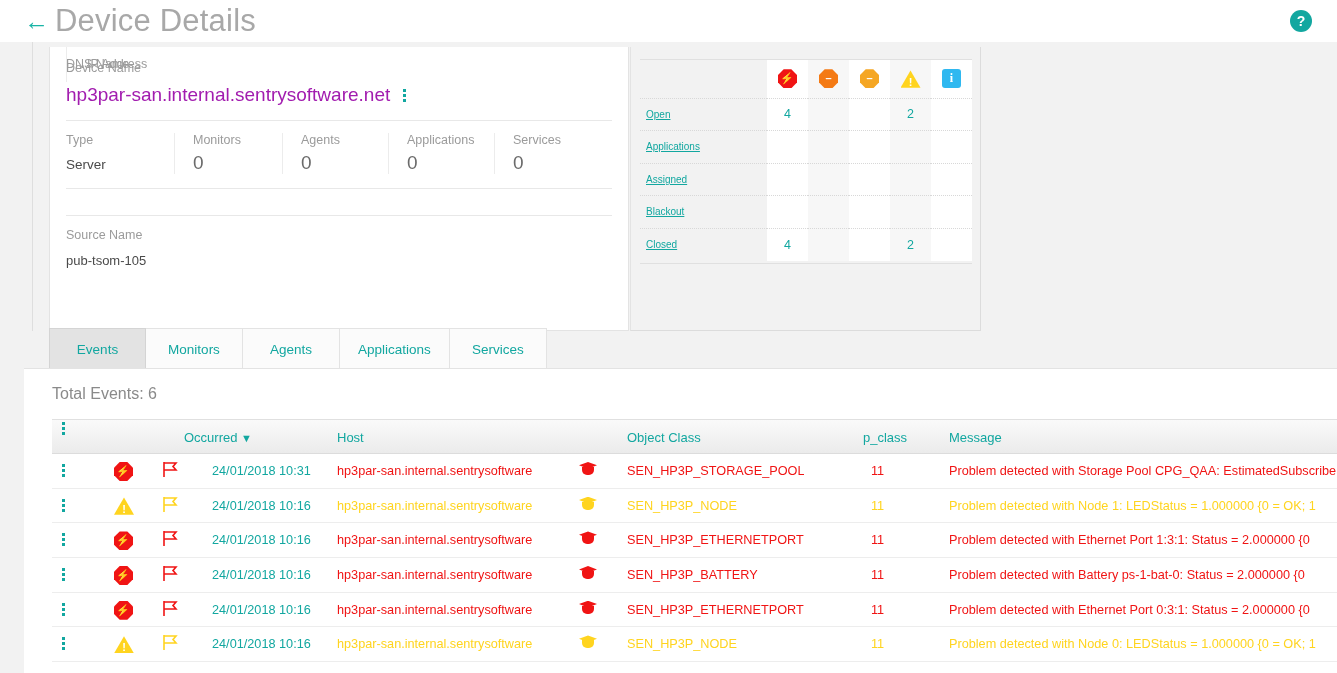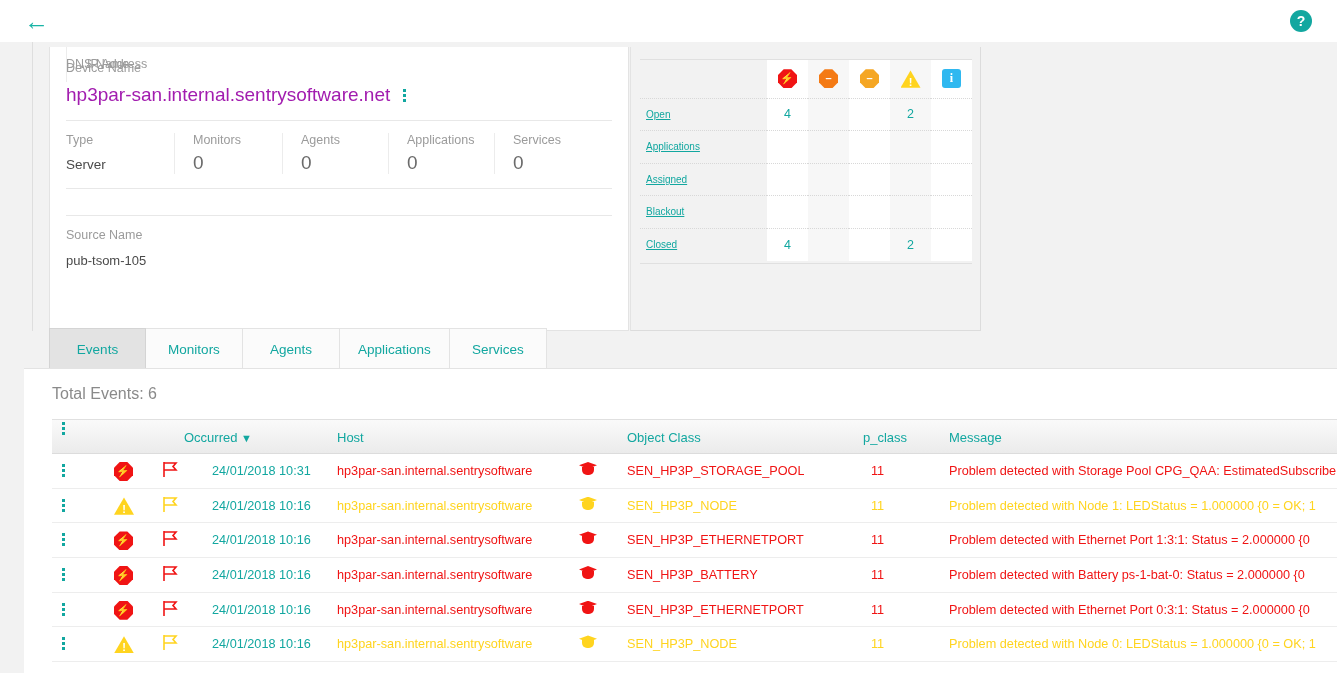--- a/index.html
+++ b/index.html
@@ -234,20 +234,21 @@
   .cap .base{
     position:absolute; left:3px; top:5px; width:12px; height:8px;
     border-radius:0 0 5px 5px;
   }
 </style>
 </head>
 <body>
 
 <div class="topbar">
   <div class="back-arrow">←</div>
+  <div class="page-title">Device Details</div>
   <div class="help-icon">?</div>
 </div>
 
 <div class="content">
   <div class="leftgutter"></div>
 
   <div class="info-panel">
     <div class="field-label">Device Name</div>
     <div class="device-name-row">
       <div class="device-name">hp3par-san.internal.sentrysoftware.net</div>

